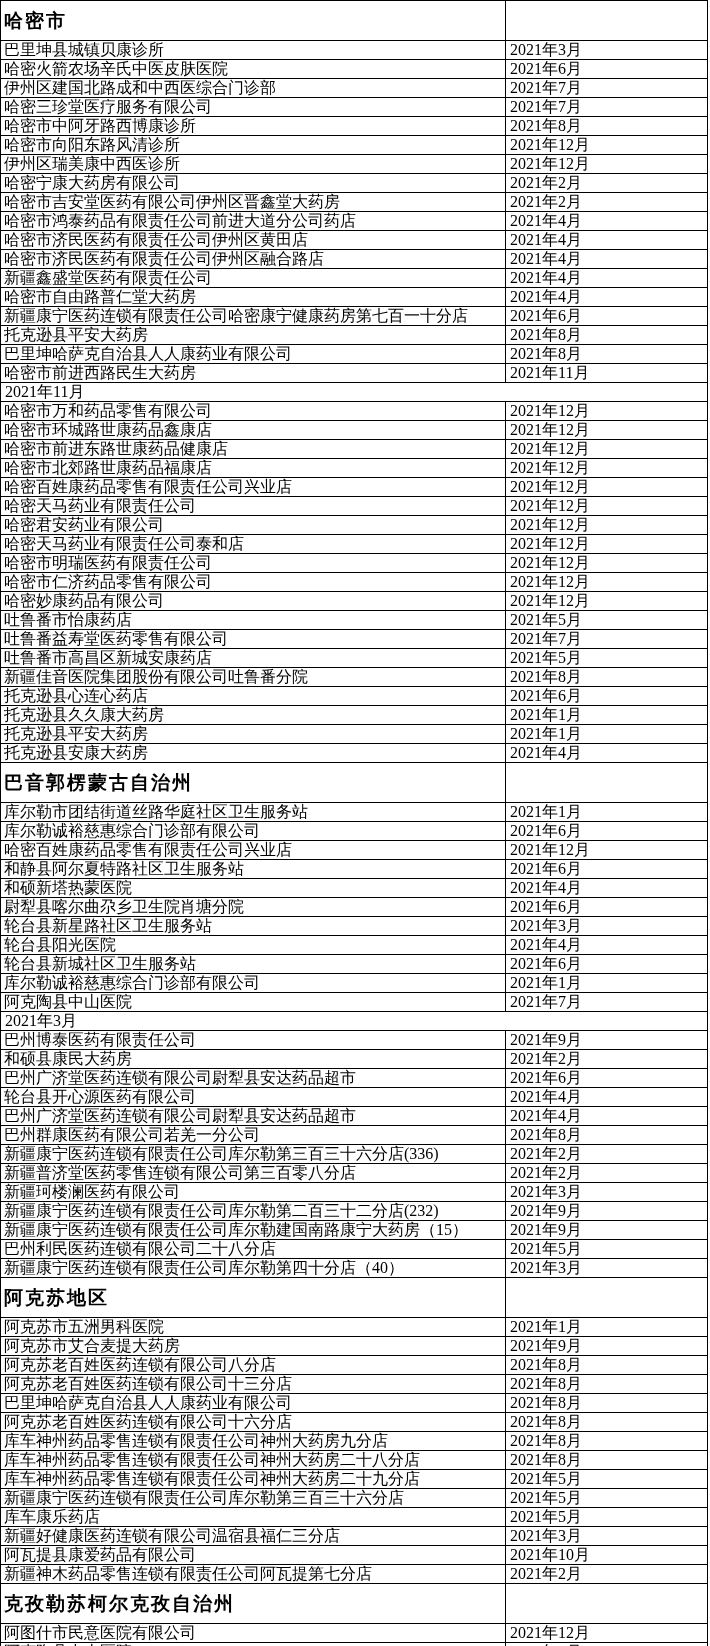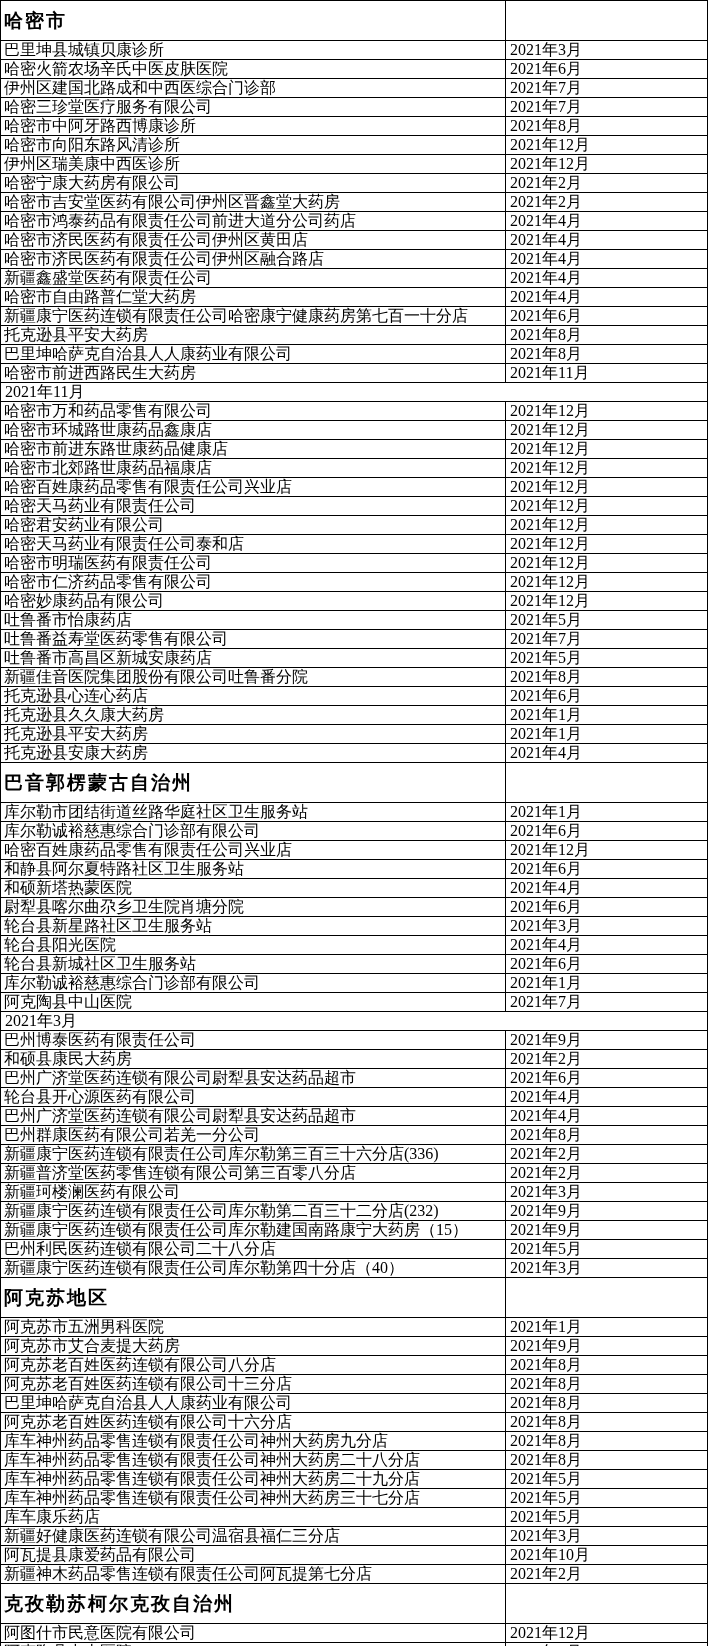--- a/index.html
+++ b/index.html
@@ -350,21 +350,21 @@
   </div>
     <div class="row data">
     <div class="cell name">库车神州药品零售连锁有限责任公司神州大药房二十八分店</div>
     <div class="cell date">2021年8月</div>
   </div>
     <div class="row data">
     <div class="cell name">库车神州药品零售连锁有限责任公司神州大药房二十九分店</div>
     <div class="cell date">2021年5月</div>
   </div>
     <div class="row data">
-    <div class="cell name">库车神州药品零售连锁有限责任公司神州大药房三十七分店</div>
+    <div class="cell name">新疆康宁医药连锁有限责任公司库尔勒第三百三十六分店</div>
     <div class="cell date">2021年5月</div>
   </div>
     <div class="row data">
     <div class="cell name">库车康乐药店</div>
     <div class="cell date">2021年5月</div>
   </div>
     <div class="row data">
     <div class="cell name">新疆好健康医药连锁有限公司温宿县福仁三分店</div>
     <div class="cell date">2021年3月</div>
   </div>

